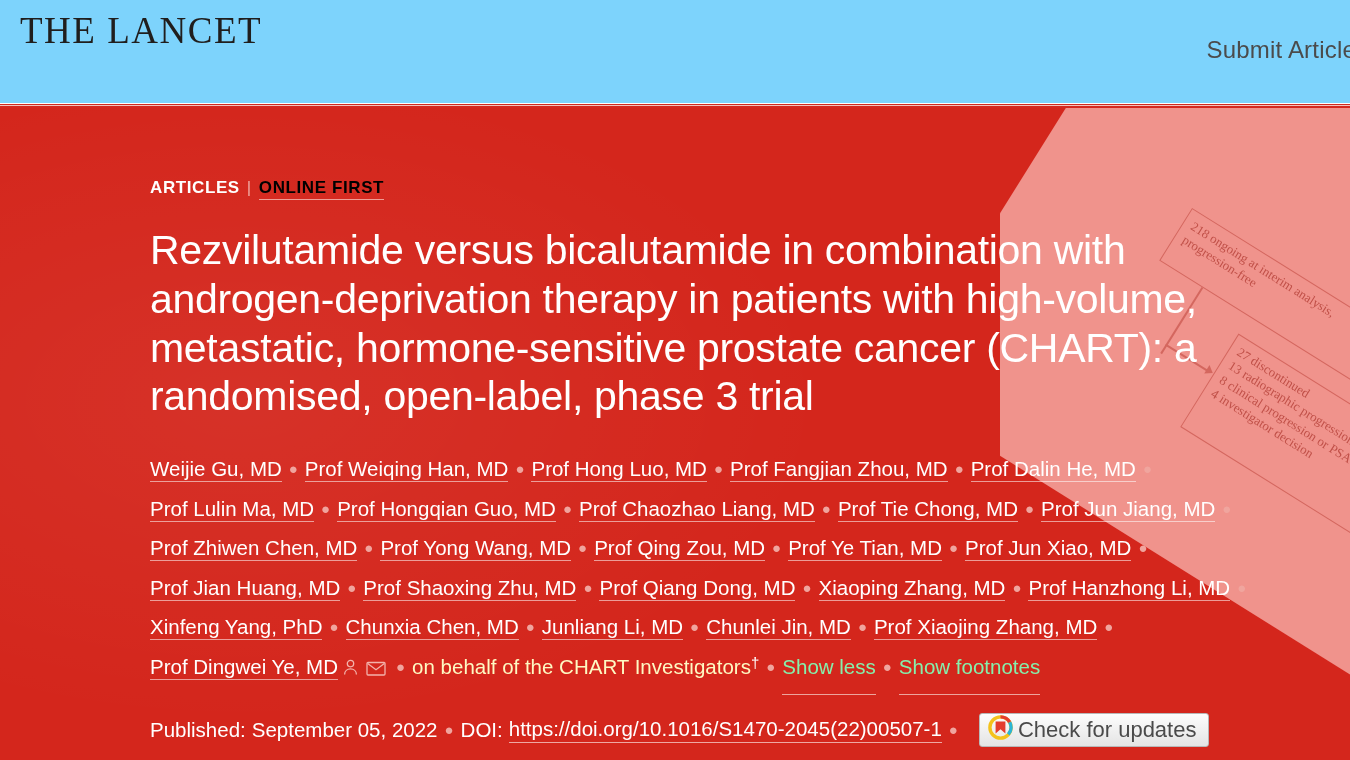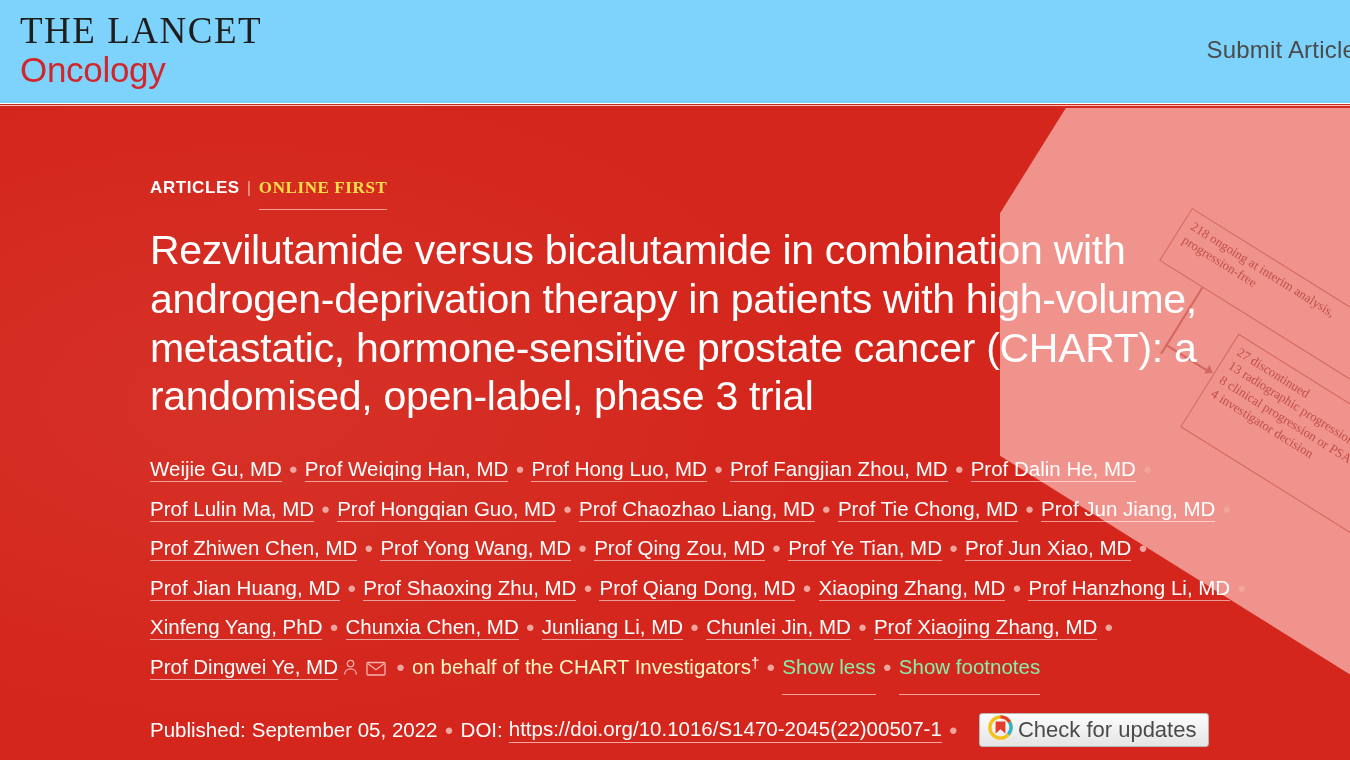--- a/index.html
+++ b/index.html
@@ -110,24 +110,23 @@
     position: absolute;
     top: 70px; left: 150px;
     width: 1105px;
     z-index: 5;
   }
 
   .kicker { font-size: 17px; letter-spacing: 0.6px; margin-bottom: 28px; }
   .kicker-type { color: #ffffff; font-weight: bold; }
   .kicker-sep  { color: #f0a9a2; margin: 0 7px; font-weight: 300; }
   .kicker-state {
-    color: #fde047; font-weight: bold;
+    color: #000000; font-weight: bold;
     border-bottom: 1px solid #ef9d95;
-    padding-bottom: 12px;
-    font-family: Liberation Serif, serif;
+    padding-bottom: 2px;
   }
 
   .article-title {
     font-size: 41px;
     line-height: 1.19;
     color: #ffffff;
     font-weight: 400;
     letter-spacing: -0.3px;
     margin-bottom: 28px;
     max-width: 1100px;
@@ -192,21 +191,20 @@
   }
 </style>
 </head>
 <body>
 
 <div class="page">
 
   <div class="site-header">
     <div class="brand">
       <span class="brand-the-lancet">THE LANCET</span>
-      <span class="brand-journal">Oncology</span>
     </div>
     <div class="header-nav">
       <span class="header-link">Submit Article</span>
     </div>
   </div>
   <div class="header-rule"></div>
 
   <div class="hero">
     <div class="hero-glow"></div>
 

